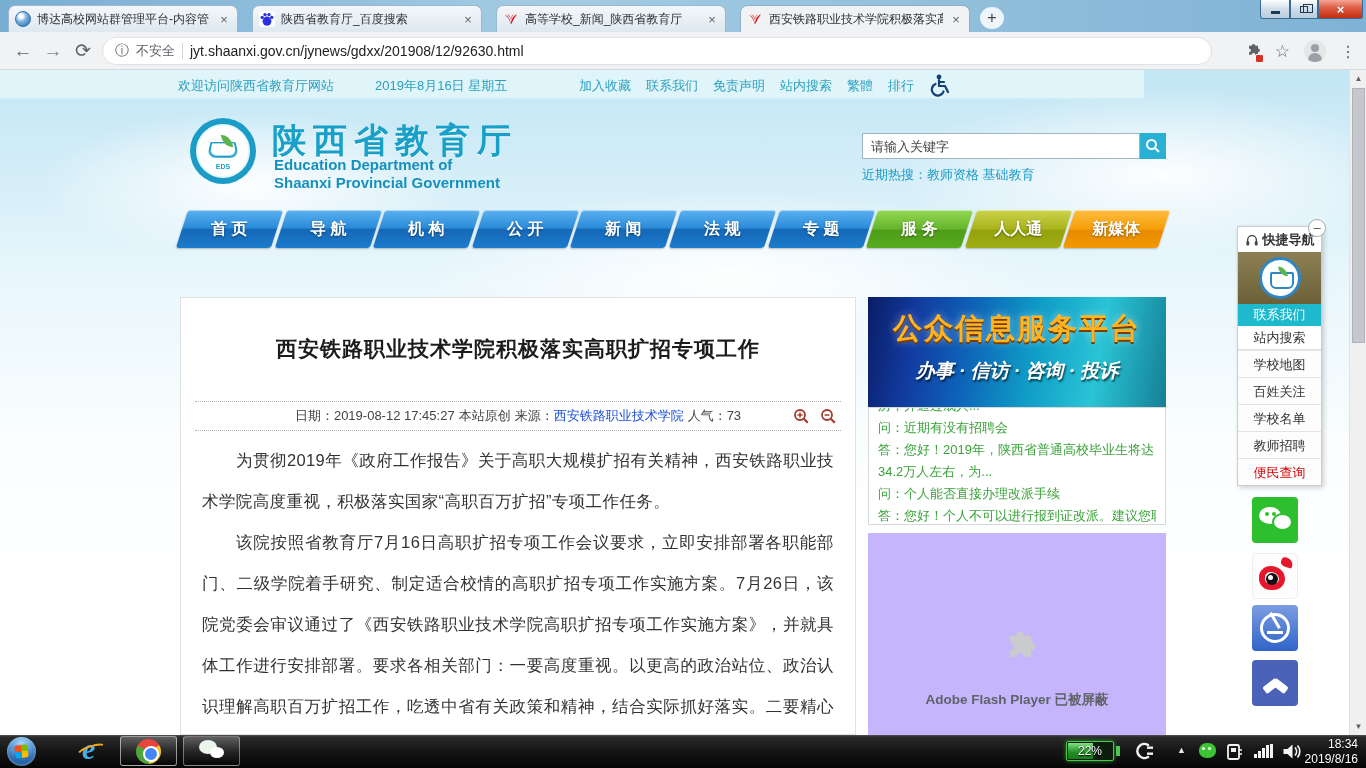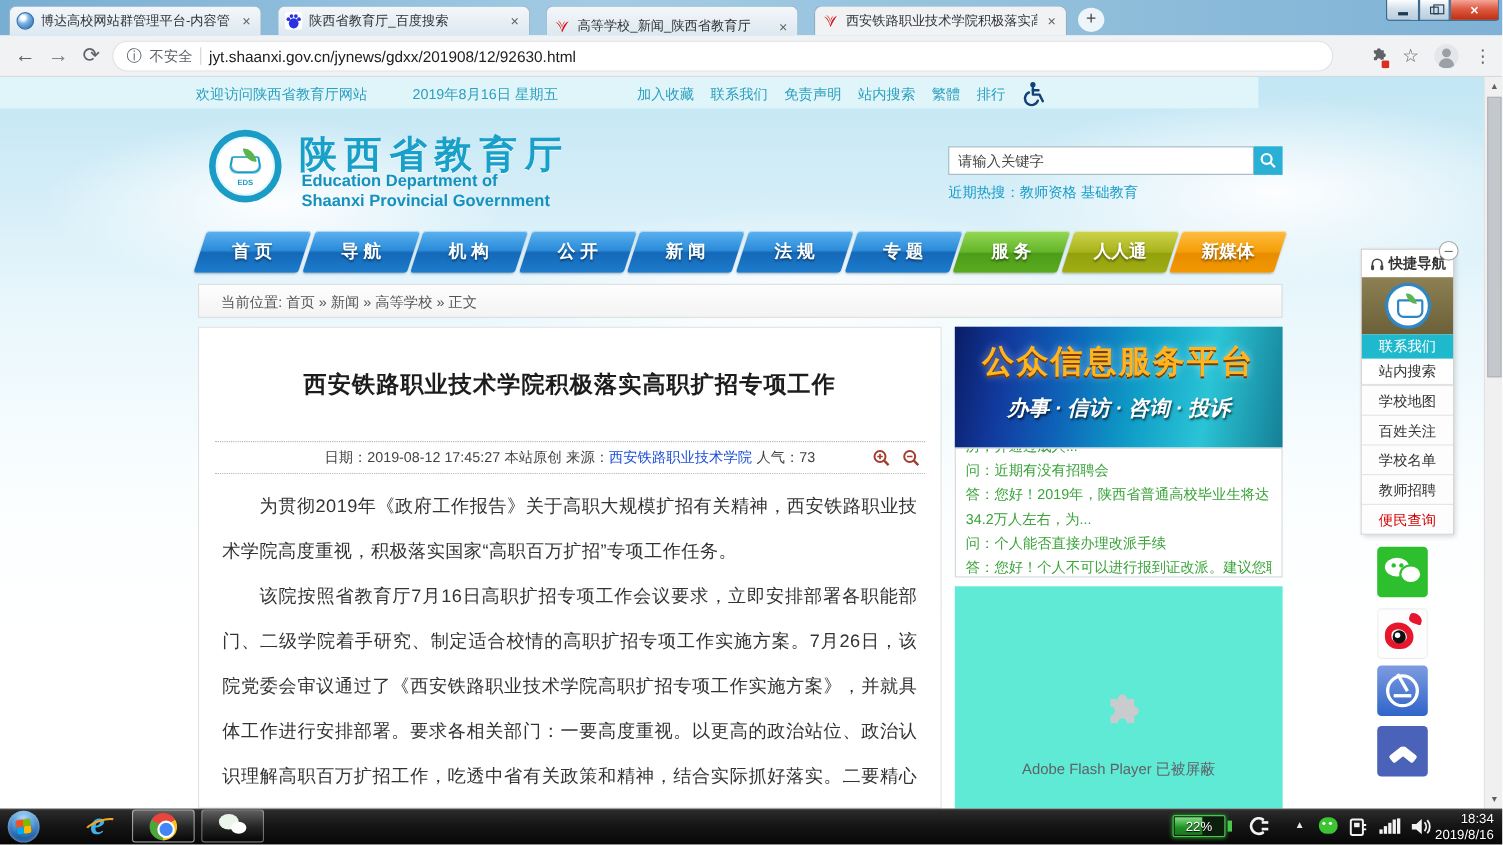--- a/index.html
+++ b/index.html
@@ -110,21 +110,21 @@
   .banner-title { margin-top:12px; text-align:center; font-size:29px; font-weight:bold; color:#ffb420;
     letter-spacing:2px; text-shadow:0 2px 0 #7a3c00,0 0 8px rgba(255,255,255,.55); }
   .banner-sub { margin-top:9px; text-align:center; font-size:19px; font-weight:bold; font-style:italic; color:#fff;
     text-shadow:1px 2px 2px rgba(0,0,0,.65); }
 
   .qa-box { position:absolute; left:868px; top:407px; width:298px; height:118px; background:#fff;
     border:1px solid #d8d8d8; overflow:hidden; }
   .qa-inner { margin-top:-13px; padding:0 9px; }
   .qa-line { font-size:13px; color:#3aa33a; line-height:22px; white-space:nowrap; overflow:hidden; }
 
-  .flash-box { position:absolute; left:868px; top:533px; width:298px; height:202px; background:#5eead4; }
+  .flash-box { position:absolute; left:868px; top:533px; width:298px; height:202px; background:#c4b5fd;font-weight:bold; }
   .flash-puzzle { position:absolute; left:129px; top:95px; }
   .flash-text { position:absolute; left:0; right:0; top:158px; text-align:center; font-size:13.5px; color:#5f6368; }
 
   
   .qnav { position:absolute; left:1237px; top:226px; width:85px; background:#fff; border:1px solid #ccc;
     box-shadow:2px 2px 5px rgba(0,0,0,.18); z-index:6; }
   .qnav-collapse { position:absolute; left:1308px; top:219px; width:18px; height:18px; background:#fff;
     border:1px solid #aaa; border-radius:50%; text-align:center; line-height:15px; font-size:13px; color:#555; z-index:7; }
   .qnav-head { height:25px; display:flex; align-items:center; justify-content:center; gap:4px;
     font-size:13px; font-weight:bold; color:#333; }
@@ -231,21 +231,21 @@
             <ellipse cx="8" cy="10.2" rx="4.4" ry="4.6" fill="#2932e1"></ellipse>
             <circle cx="3.2" cy="6.4" r="1.7" fill="#2932e1"></circle>
             <circle cx="6" cy="3.6" r="1.7" fill="#2932e1"></circle>
             <circle cx="10" cy="3.6" r="1.7" fill="#2932e1"></circle>
             <circle cx="12.8" cy="6.4" r="1.7" fill="#2932e1"></circle>
           </svg>
       </span>
       <span class="tab-title">陕西省教育厅_百度搜索</span>
       <span class="tab-close">×</span>
     </div>
-    <div class="tab" style="left:496px;align-items:flex-end;">
+    <div class="tab" style="left:496px;">
       <span class="favicon">
         <svg width="16" height="16" viewBox="0 0 16 16">
             <path d="M2 4 Q6 4.5 7.8 12 Q9 5.5 14 3 Q10.5 8 8 13.5 Q6 6.5 2 4Z" fill="#d5111e"></path>
             <path d="M4 2.5 Q7 4 7.9 8 Q8.4 4.5 11 2.8 Q9 5.5 8 9 Q6.5 5 4 2.5Z" fill="#e6341f"></path>
           </svg>
       </span>
       <span class="tab-title">高等学校_新闻_陕西省教育厅</span>
       <span class="tab-close">×</span>
     </div>
     <div class="tab active" style="left:740px;">
@@ -364,23 +364,20 @@
         <span>服 务</span>
       </div>
     <div class="nav-item nv-olive">
         <span>人人通</span>
       </div>
     <div class="nav-item nv-orange">
         <span>新媒体</span>
       </div>
   </div>
 
-  <div class="crumbbar">
-    <span class="crumb-text">当前位置: 首页 » 新闻 » 高等学校 » 正文</span>
-  </div>
 
   <div class="article">
     <div class="art-title">西安铁路职业技术学院积极落实高职扩招专项工作</div>
     <div class="art-meta">
       <span>日期：2019-08-12 17:45:27</span>
       <span>本站原创</span>
       <span class="meta-source"><span>来源：</span><b>西安铁路职业技术学院</b></span>
       <span>人气：73</span>
     </div>
     <div class="meta-zoom">

